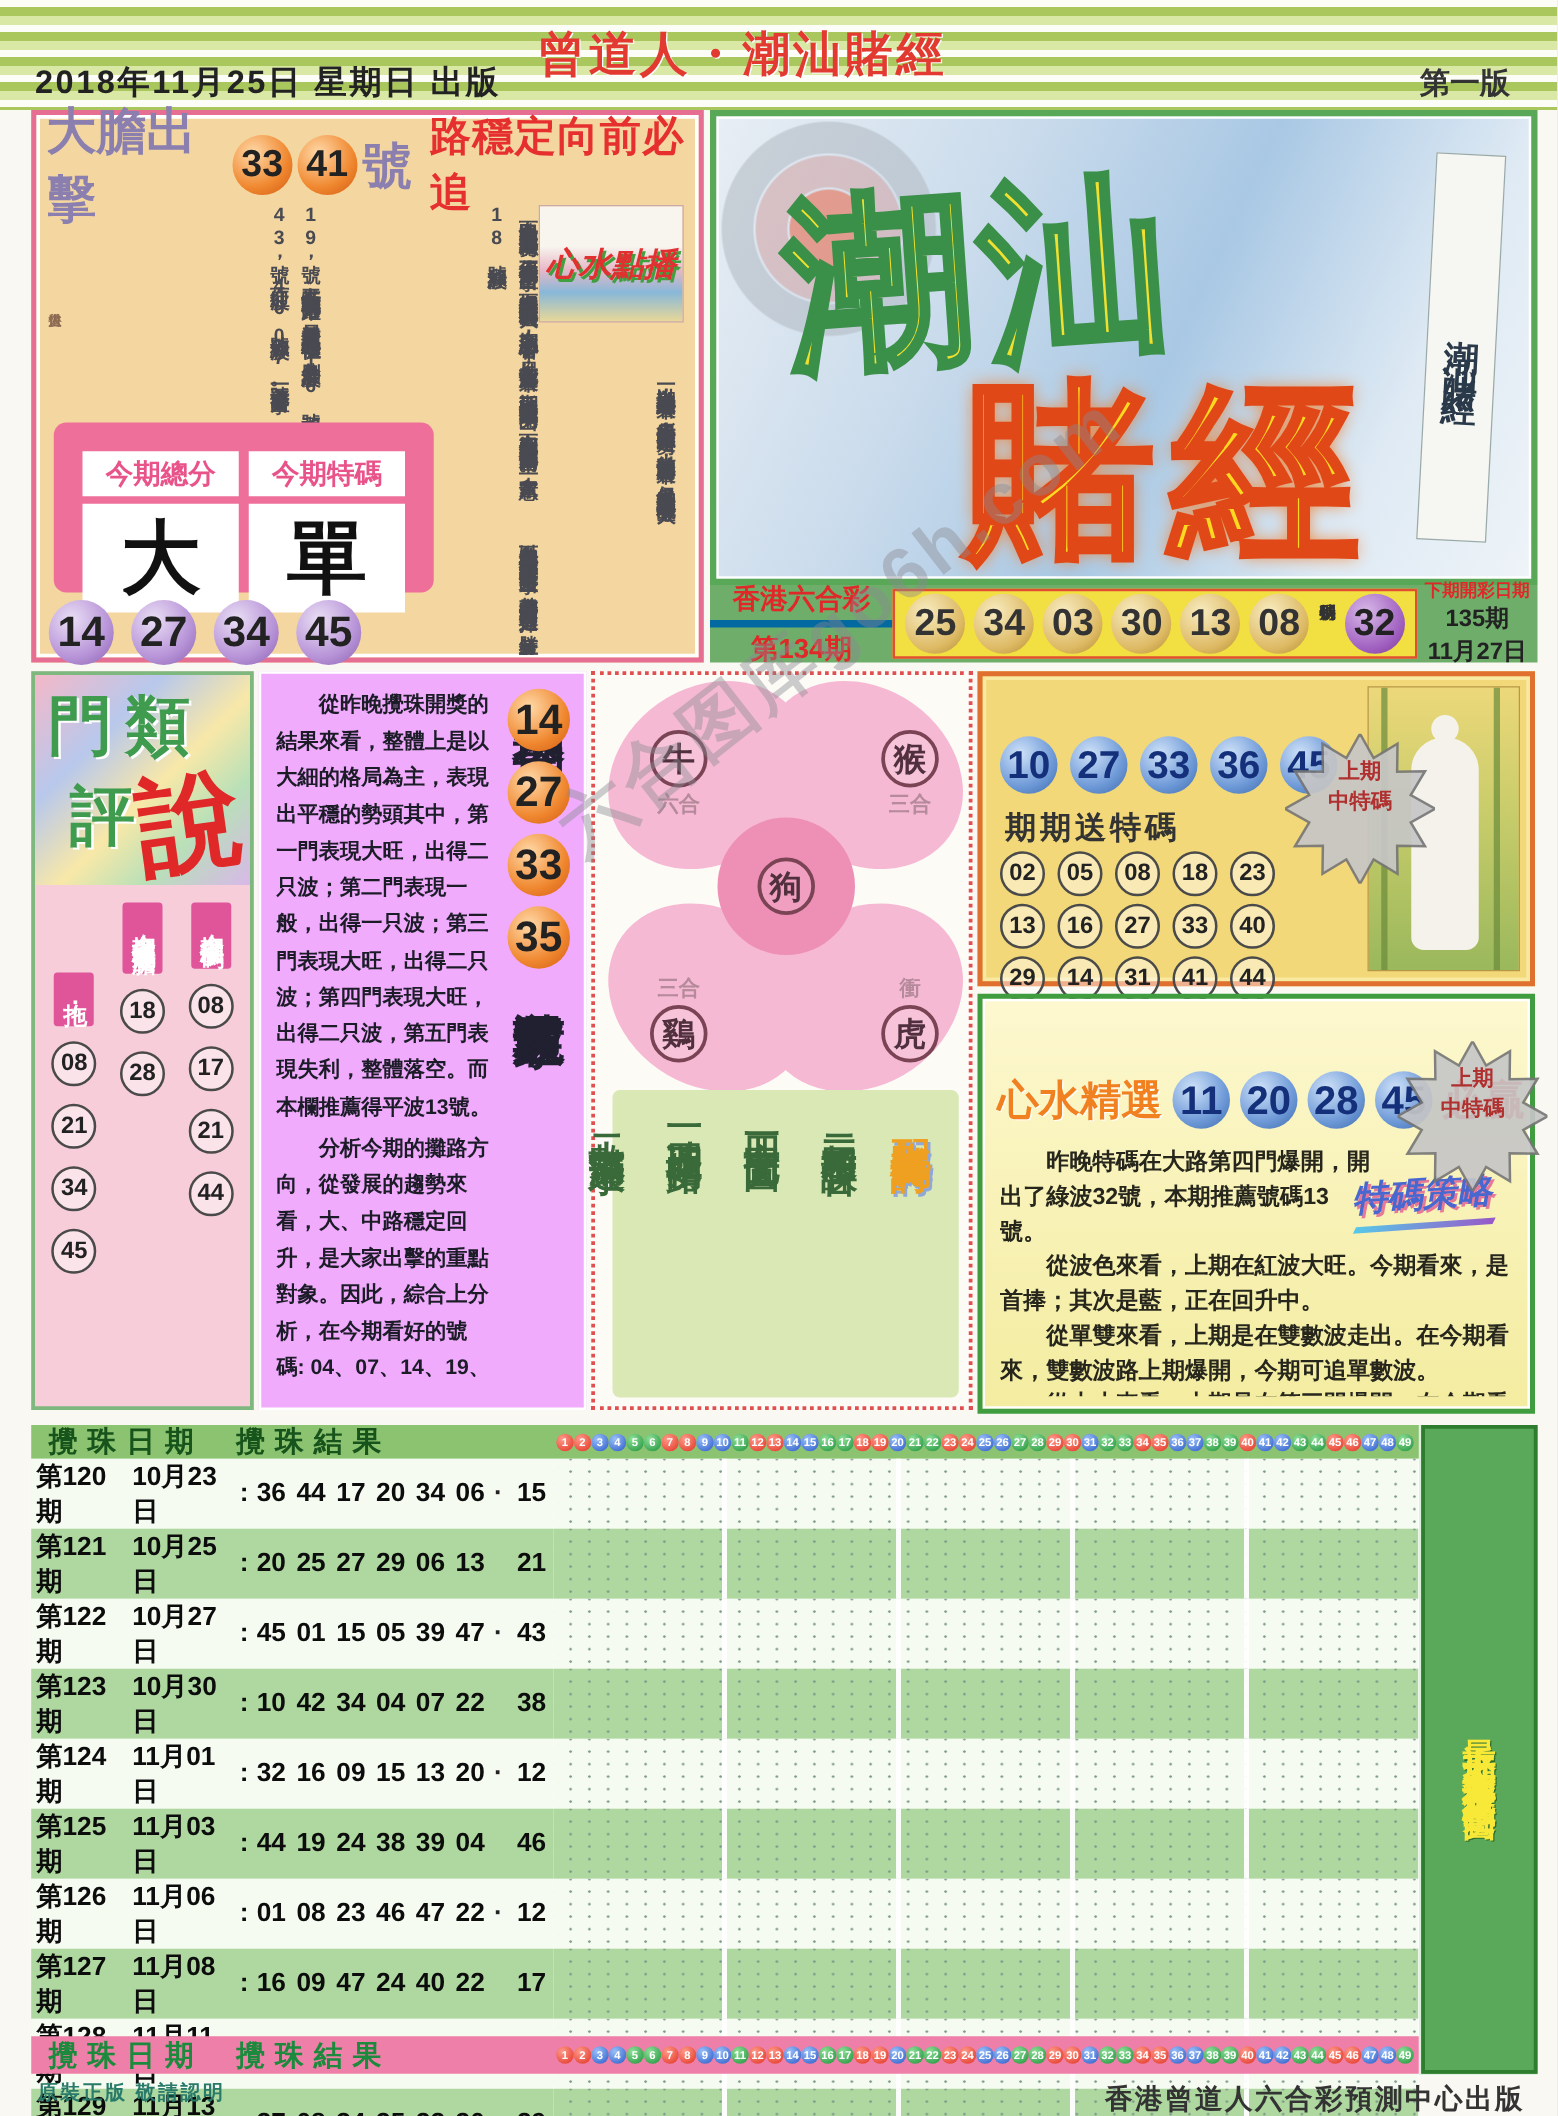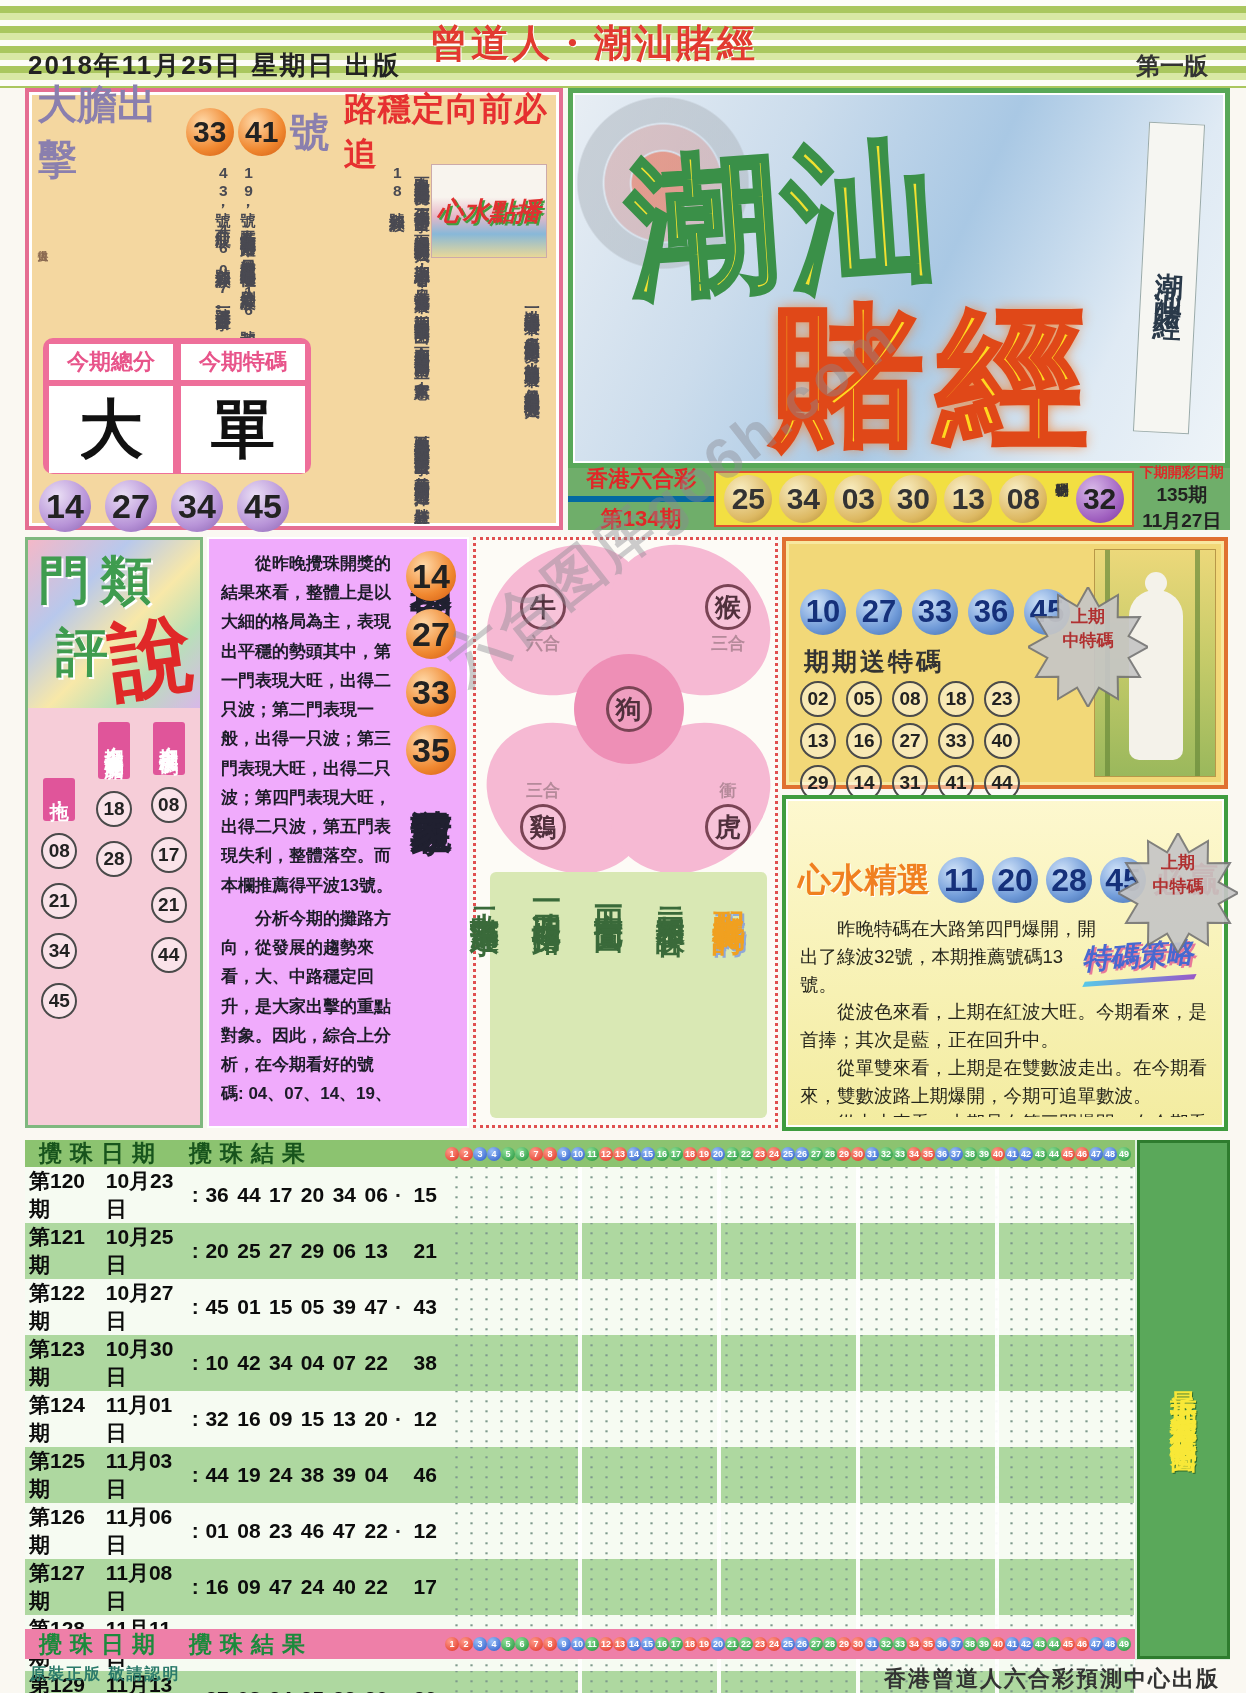--- a/index.html
+++ b/index.html
@@ -31,22 +31,22 @@
   .lead-art{position:absolute;font-size:15.5px;line-height:1.62;letter-spacing:1px;color:#4a4a52;
             font-weight:bold;overflow:hidden;}
   .artA{right:14px;top:172px;width:118px;height:258px;}
   .artB{left:232px;top:72px;width:174px;height:360px;}
   .artC{left:46px;top:72px;width:186px;height:176px;}
   .tip-img{position:absolute;right:12px;top:72px;width:116px;height:94px;border:1px solid #caa;
            background:linear-gradient(180deg,#f8f4ee 0 35%,#e8b8c8 55%,#88b8d8 75%,#e8d898);
            display:flex;align-items:center;justify-content:center;}
   .tip-img span{font-size:26px;font-weight:bold;color:#e03030;text-shadow:2px 2px 0 #40a040;font-style:italic;}
   .stamp{position:absolute;left:6px;top:150px;font-size:11px;color:#8a6a52;}
-  .score{position:absolute;left:14px;top:246px;width:268px;height:136px;background:#ee6f9a;border-radius:10px;
-         display:flex;gap:8px;padding:6px;}
+  .score{position:absolute;left:14px;top:246px;width:304px;height:136px;background:#ee6f9a;border-radius:10px;
+         display:flex;gap:8px;padding:23px;}
   .score .half{flex:1;display:flex;flex-direction:column;gap:6px;}
   .score .lab{background:#fff;color:#e8548a;font-size:22px;font-weight:bold;text-align:center;padding:3px 0;}
   .score .val{background:#fff;flex:1;display:flex;align-items:center;justify-content:center;
               font-size:64px;font-weight:bold;color:#111;}
   .lead-balls{position:absolute;left:10px;top:388px;display:flex;gap:14px;}
   .lead-balls .ball{width:52px;height:52px;font-size:34px;}
   
   .mast{position:absolute;left:568px;top:88px;width:662px;height:380px;border:5px solid #58a858;
         box-shadow:inset 0 0 0 2px #fff;
         background:linear-gradient(115deg,#e8eef4 0%,#cbdcec 30%,#a9c8e4 55%,#dfeaf4 80%,#eef4f8 100%);}
@@ -145,21 +145,21 @@
   .sp-pick{position:absolute;left:12px;top:58px;display:flex;align-items:center;gap:8px;}
   .sp-pick .pl{font-size:33px;font-weight:bold;color:#f08020;text-shadow:1px 1px 0 #fff;}
   .sp-pick .ball{width:46px;height:46px;font-size:32px;}
   .sp-pick .wl{font-size:33px;font-weight:bold;color:#e02020;}
   .sb-sp{right:-14px;top:34px;}
   .sp-logo{position:absolute;right:30px;top:138px;font-size:28px;font-weight:bold;font-style:italic;
            color:#4868d0;text-shadow:2px 2px 0 #e87898;transform:rotate(-4deg);}
   .sp-logo::after{content:"";display:block;height:5px;margin-top:3px;
            background:linear-gradient(90deg,#58c8e8,#9858c8);transform:skewX(-30deg);}
   .sp-body{position:absolute;left:14px;top:116px;width:420px;bottom:10px;font-size:18.5px;line-height:1.5;
-           color:#26261c;font-weight:normal;overflow:hidden;}
+           color:#26261c;font-weight:bold;overflow:hidden;}
   .sp-body p{margin:0;text-indent:2em;}
   .sp-body p.first{width:300px;}
   
   .tt{position:absolute;left:25px;top:1140px;width:1205px;height:520px;background:#dff0df;}
   .tt-banner{position:absolute;right:0;top:0;width:93px;height:519px;background:#5aa85a;border:3px solid #2e7c2e;
              display:flex;align-items:center;justify-content:center;}
   .tt-banner span{writing-mode:vertical-rl;text-orientation:upright;font-size:27px;font-weight:bold;color:#f8e838;
                   letter-spacing:4px;text-shadow:1px 1px 0 #2e6c2e;}
   .tt-hrow{position:absolute;left:0;width:1110px;height:27px;display:flex;align-items:center;}
   .tt-hrow.top{top:0;background:#8cc370;}

